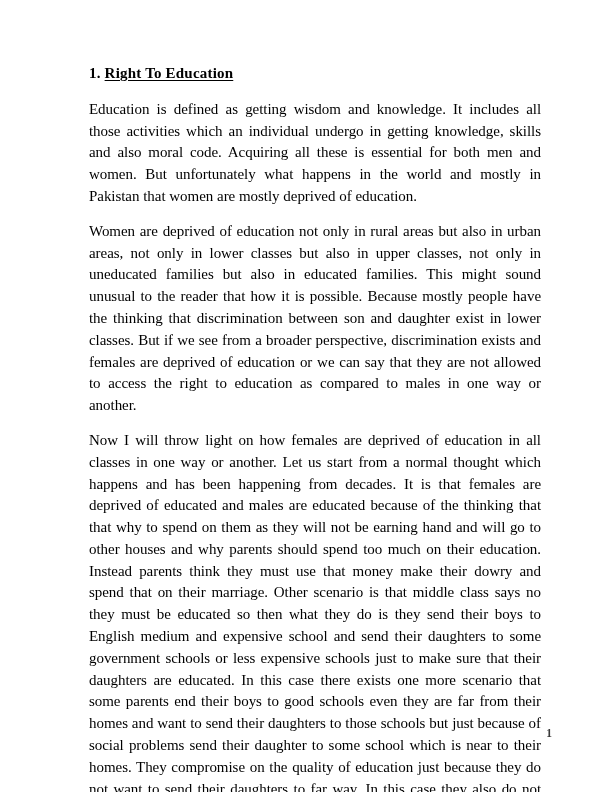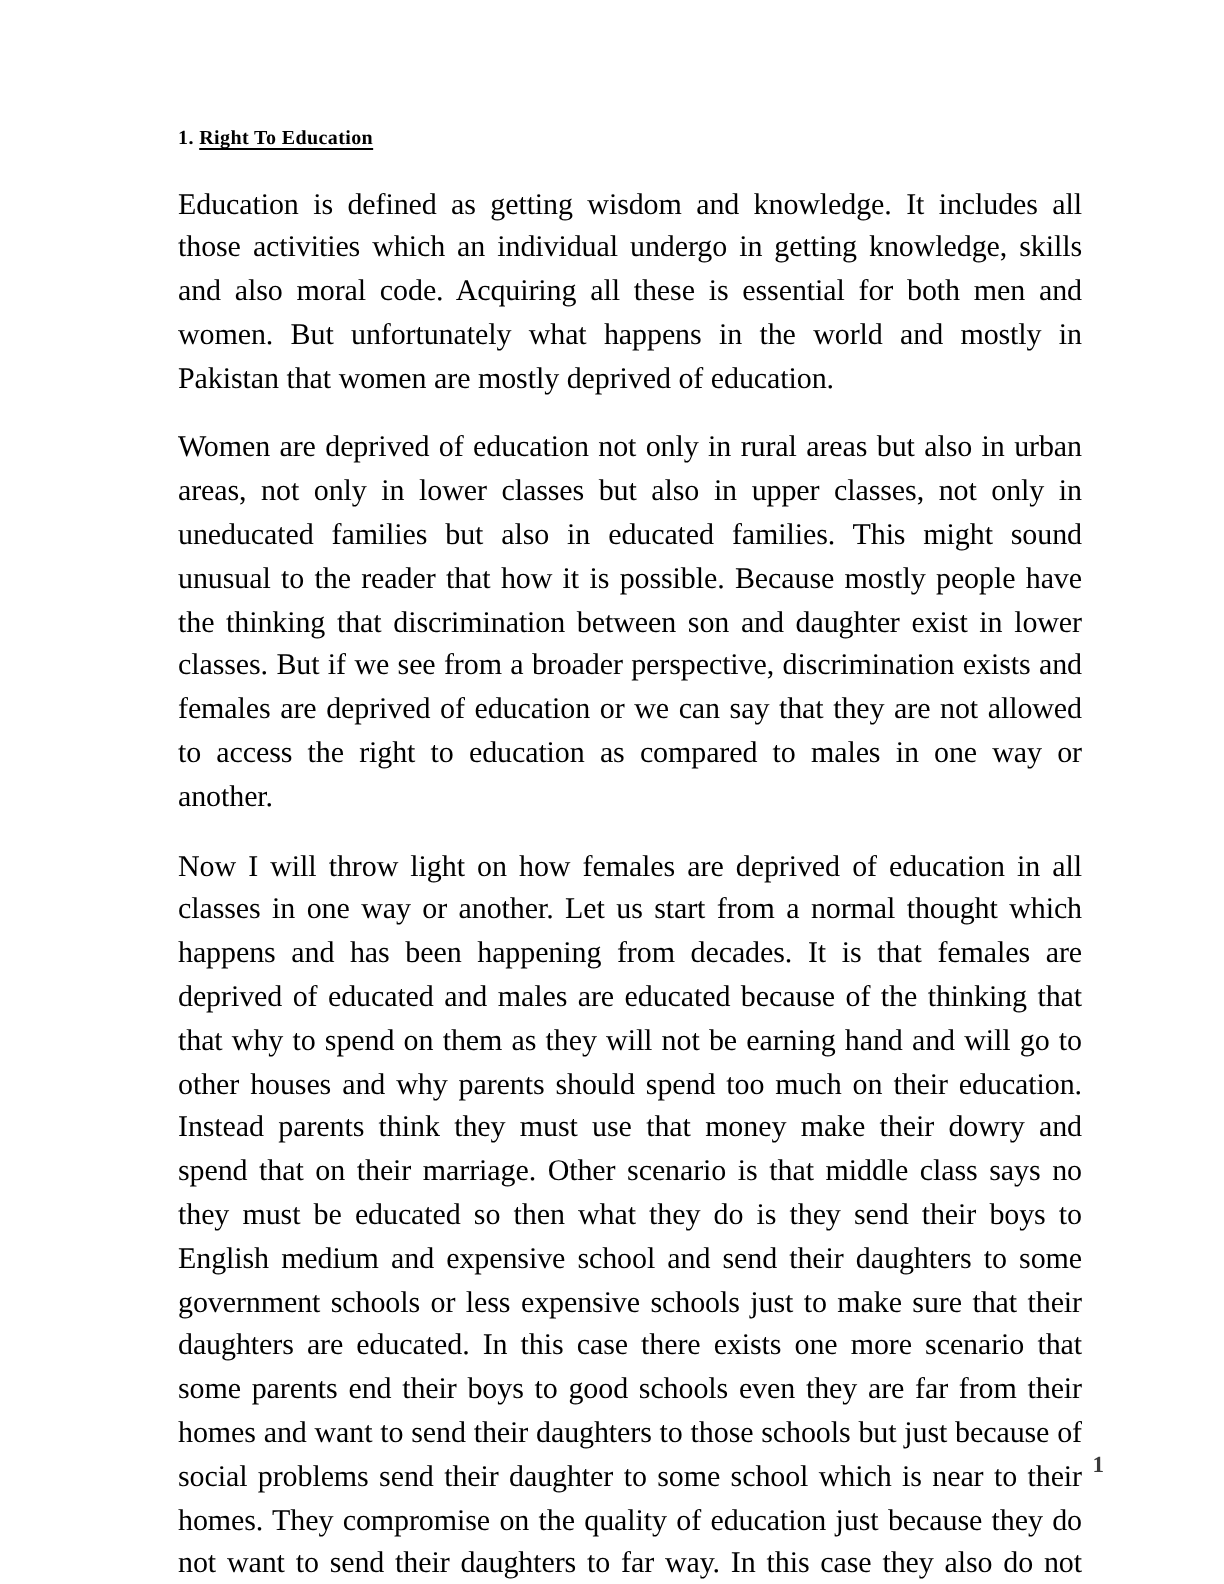--- a/index.html
+++ b/index.html
@@ -27,21 +27,21 @@
   }
 
   .content {
     position: absolute;
     left: 89px;
     top: 64px;
     width: 452px;
   }
 
   .doc-heading {
-    font-size: 10px;
+    font-size: 15px;
     font-weight: bold;
     letter-spacing: 0.2px;
     margin: 0 0 16px 0;
     line-height: 1.25;
     white-space: nowrap;
   }
   .doc-heading .num {
     text-decoration: none;
   }
   .doc-heading .title {

